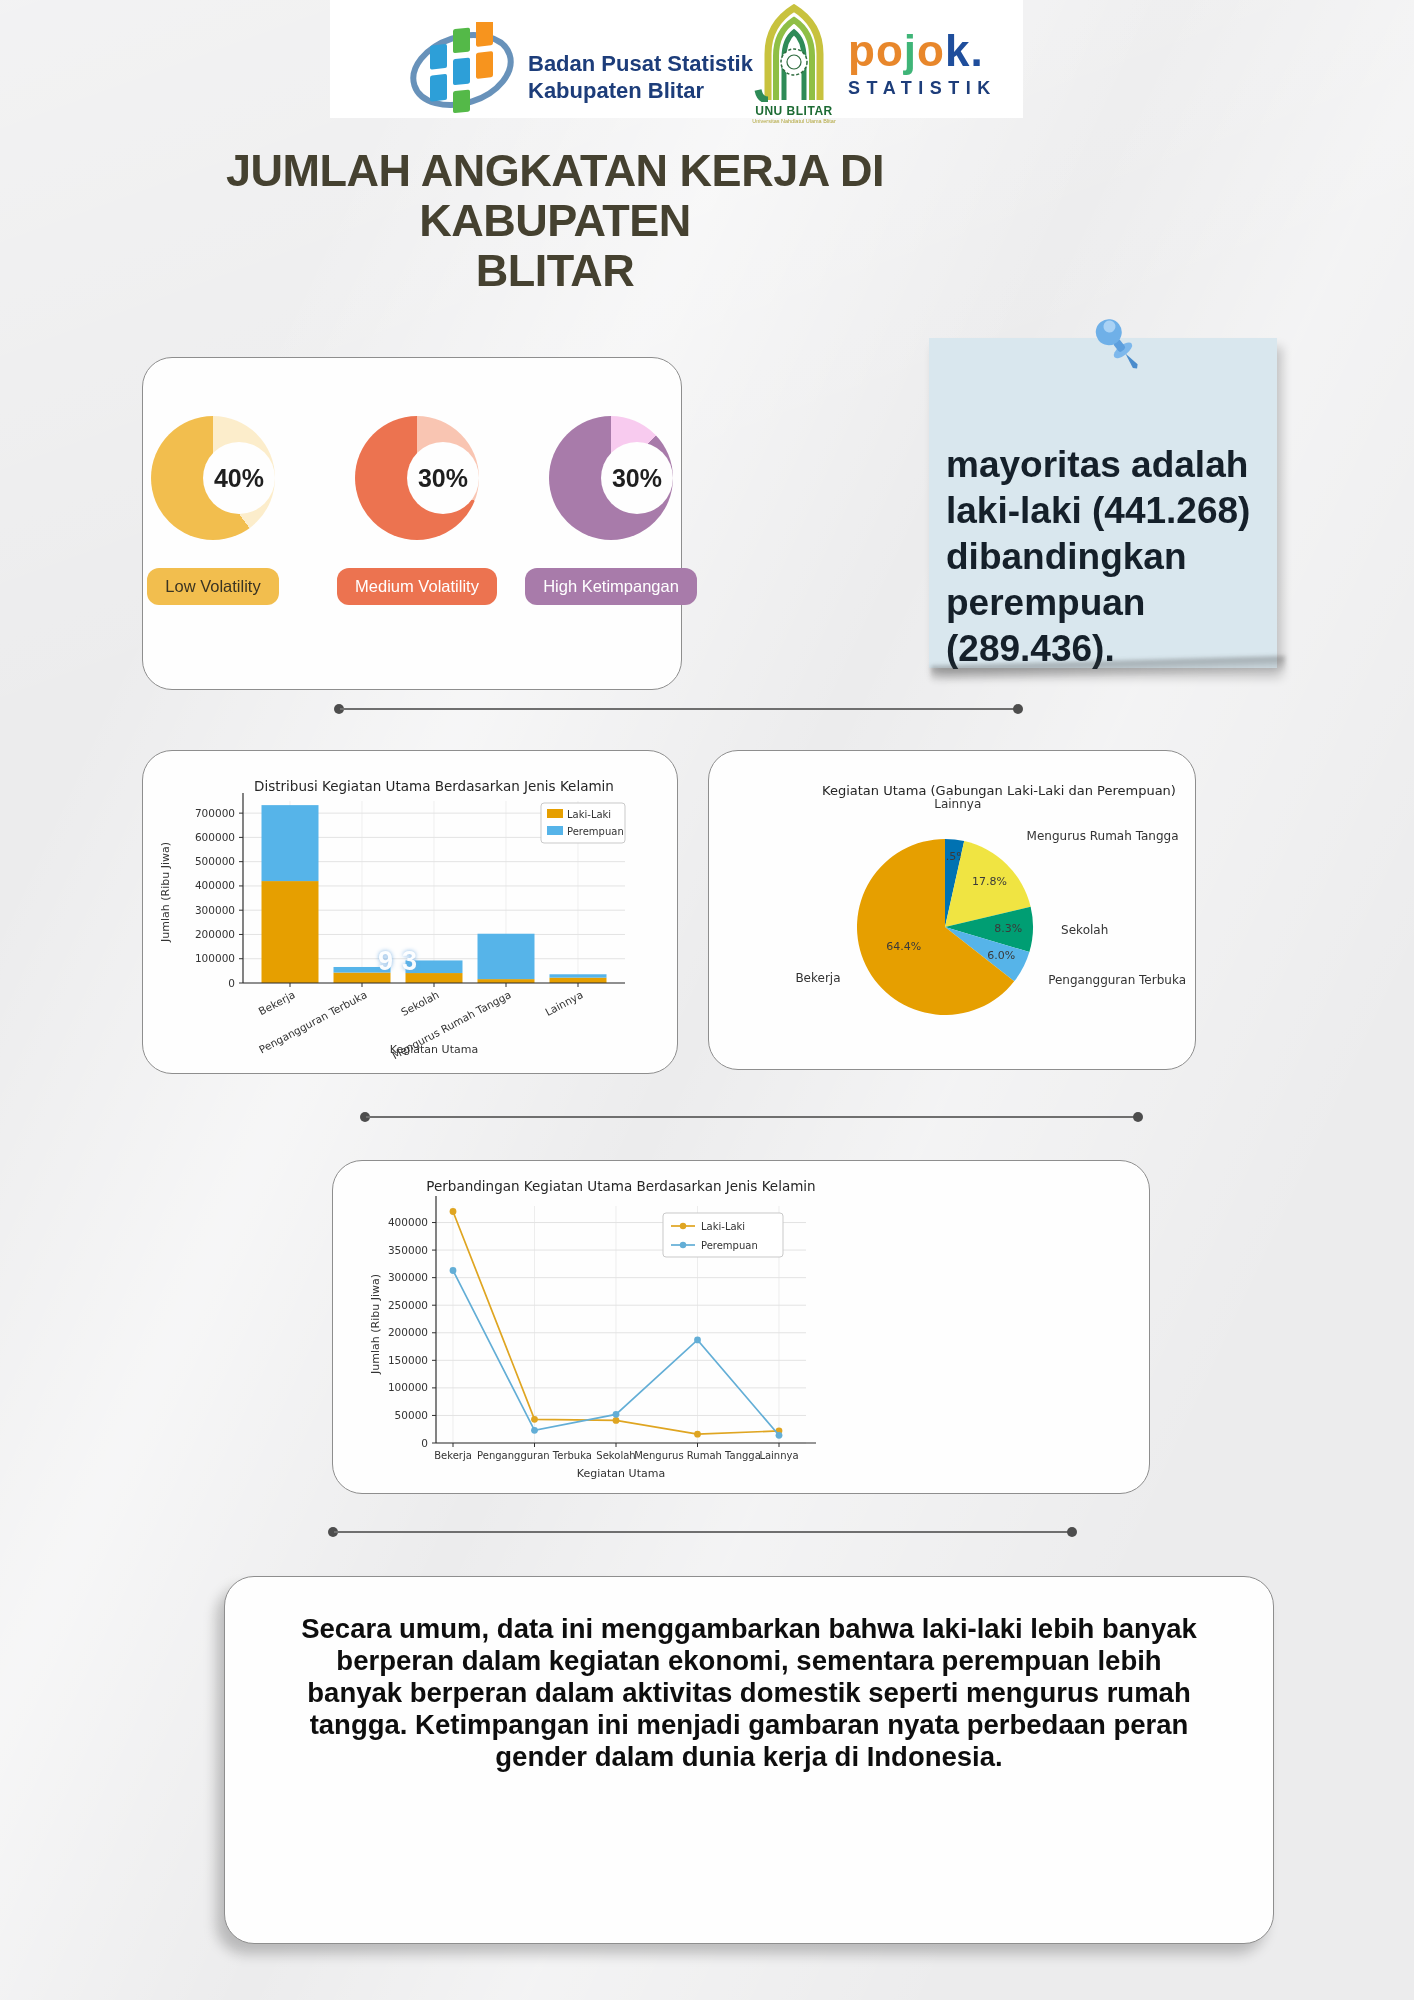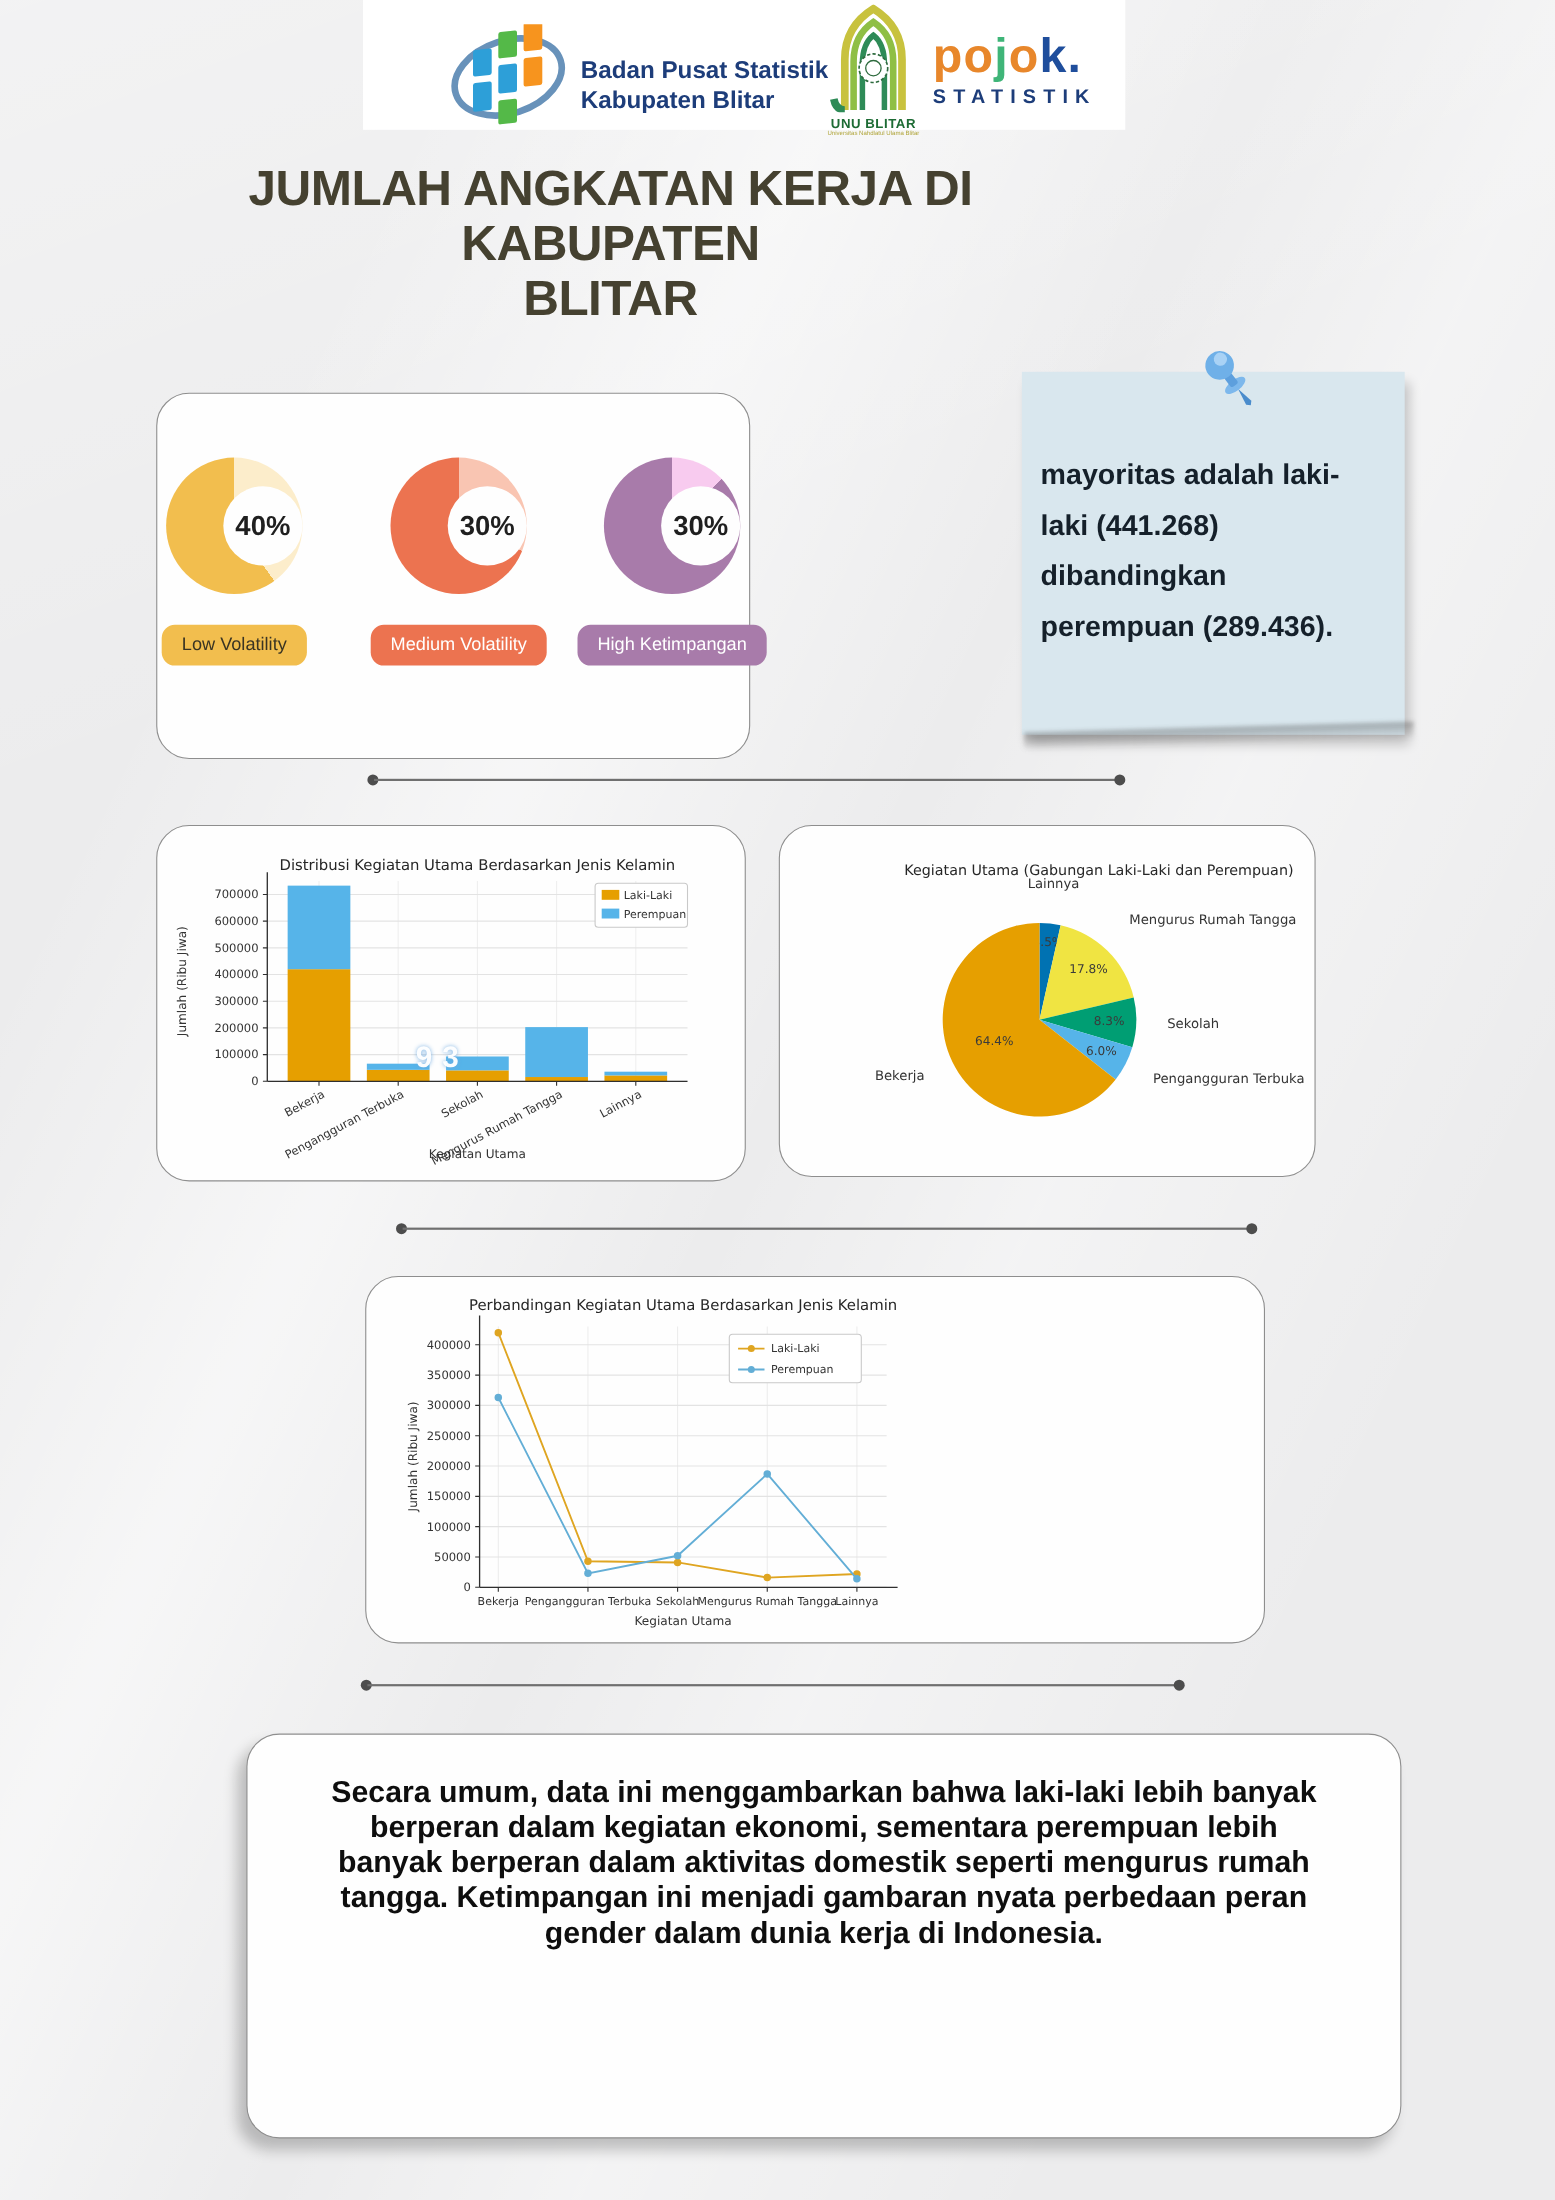--- a/index.html
+++ b/index.html
@@ -28,21 +28,21 @@
   .donut-ring{width:124px;height:124px;border-radius:50%;display:flex;align-items:center;justify-content:flex-end;}
   .donut-hole{width:72px;height:72px;background:#fefefe;border-radius:50%;display:flex;align-items:center;justify-content:center;
     font-size:25px;font-weight:bold;color:#1f1f1f;}
   .vol-badge{margin-top:28px;padding:9px 18px;border-radius:12px;font-size:16.5px;font-weight:normal;white-space:nowrap;}
   
   .note{left:929px;top:338px;width:348px;height:330px;background:#d9e7ee;
     box-shadow:5px 9px 10px rgba(0,0,0,.20);}
   .note::after{content:"";position:absolute;left:2px;right:-8px;bottom:-9px;height:16px;
     background:linear-gradient(to bottom, rgba(60,60,60,.38), rgba(60,60,60,0));
     transform:skewY(-1.6deg);filter:blur(2px);}
-  .note-text{padding:70px 16px 0 17px;font-size:26px;line-height:46px;font-weight:bold;color:#15202a;}
+  .note-text{padding:104px 16px 0 17px;font-size:37px;line-height:46px;font-weight:bold;color:#15202a;}
   .pin{position:absolute;left:160px;top:-24px;}
   
   .div-line{height:2px;background:#6f6f6f;}
   .div-dot{width:10px;height:10px;border-radius:50%;background:#4d4d4d;}
   
   .bar-card{left:142px;top:750px;width:534px;height:322px;}
   .pie-card{left:708px;top:750px;width:486px;height:318px;}
   .line-card{left:332px;top:1160px;width:816px;height:332px;}
   .card svg{position:absolute;left:0;top:0;}
   .watermark93{left:378px;top:946px;color:rgba(255,255,255,.96);font-size:27px;font-weight:bold;letter-spacing:9px;

